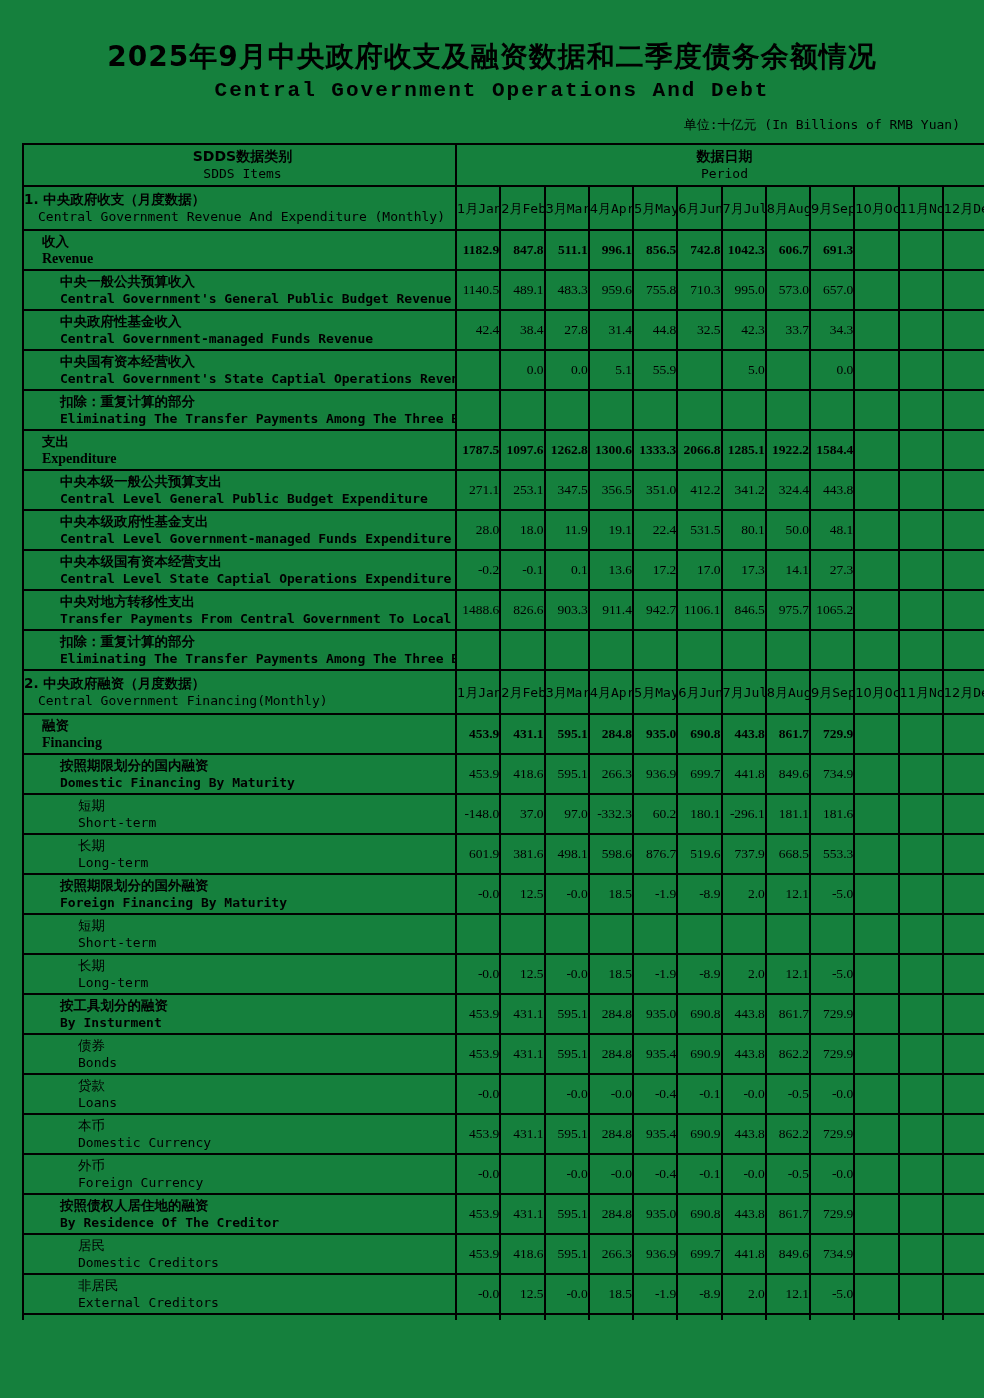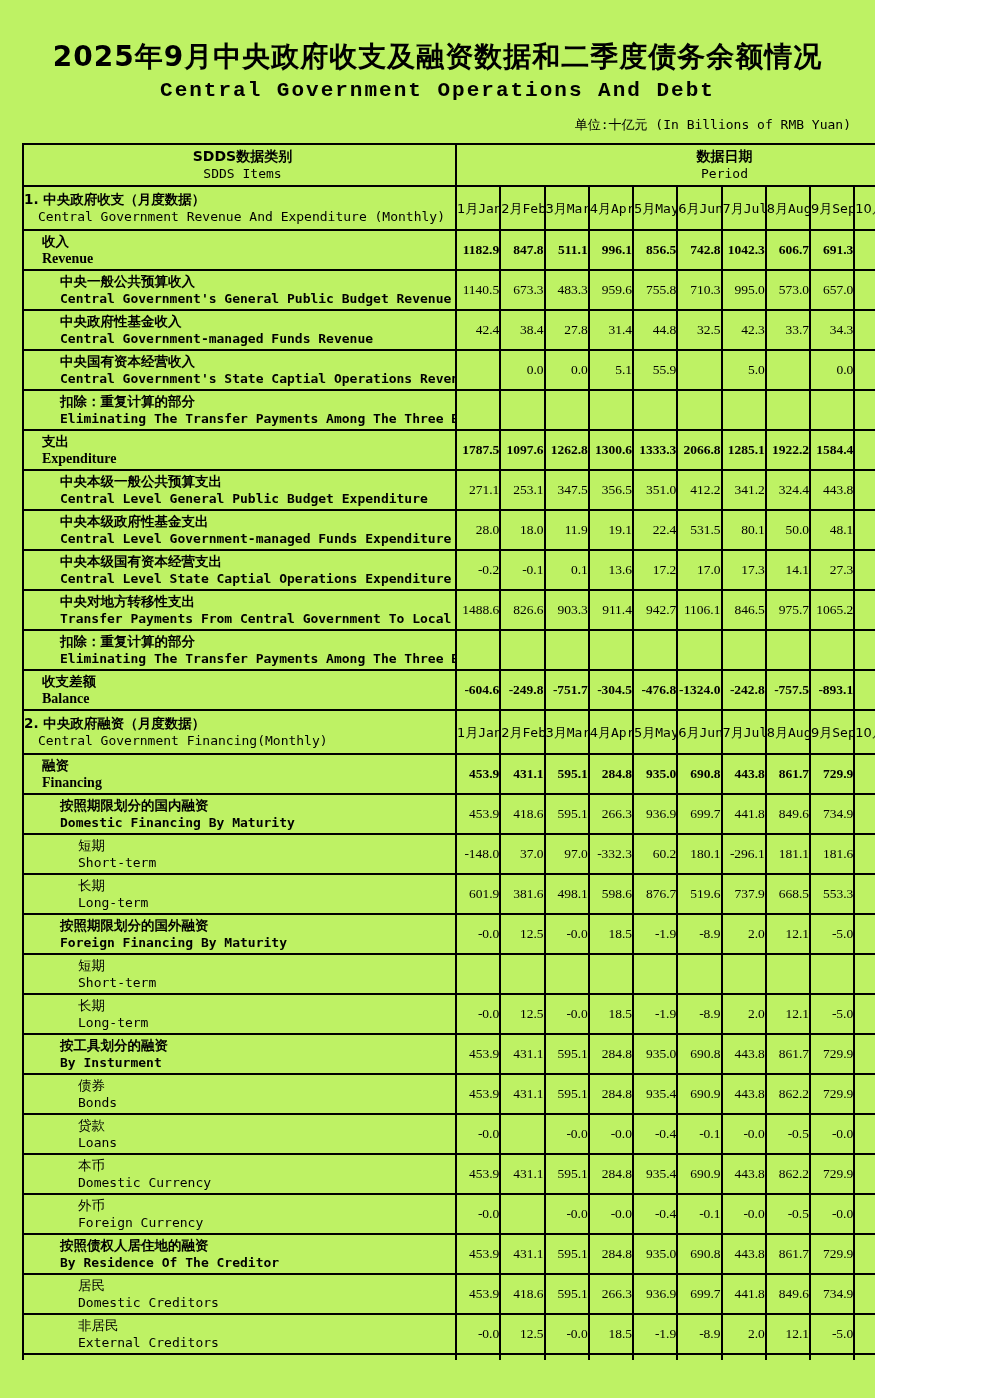--- a/index.html
+++ b/index.html
@@ -4,24 +4,24 @@
 <style>
   html, body {
     margin: 0;
     padding: 0;
     background: #ffffff;
     color: #000000;
     font-family: "Liberation Sans", sans-serif;
   }
   .page {
     position: relative;
-    width: 875px;
+    width: 984px;
     height: 1398px;
     overflow: hidden;
-    background: #bef264;
+    background: #15803d;
   }
   .doc-title-cn {
     margin-top: 40px;
     text-align: center;
     font-size: 28px;
     font-weight: bold;
     letter-spacing: 1px;
     line-height: 34px;
     font-family: "DejaVu Sans", sans-serif;
   }
@@ -168,21 +168,21 @@
           <td class="val"></td>
           <td class="val"></td>
           <td class="val"></td>
         </tr>
         <tr class="data-row">
           <td class="label lvl2">
             <span class="cn line">中央一般公共预算收入</span>
             <span class="en line">Central Government's General Public Budget Revenue</span>
           </td>
           <td class="val">1140.5</td>
-          <td class="val">673.3</td>
+          <td class="val">489.1</td>
           <td class="val">483.3</td>
           <td class="val">959.6</td>
           <td class="val">755.8</td>
           <td class="val">710.3</td>
           <td class="val">995.0</td>
           <td class="val">573.0</td>
           <td class="val">657.0</td>
           <td class="val"></td>
           <td class="val"></td>
           <td class="val"></td>
@@ -338,38 +338,20 @@
           </td>
           <td class="val"></td>
           <td class="val"></td>
           <td class="val"></td>
           <td class="val"></td>
           <td class="val"></td>
           <td class="val"></td>
           <td class="val"></td>
           <td class="val"></td>
           <td class="val"></td>
-          <td class="val"></td>
-          <td class="val"></td>
-          <td class="val"></td>
-        </tr>
-        <tr class="data-row bold">
-          <td class="label lvl1">
-            <span class="cn line">收支差额</span>
-            <span class="en line">Balance</span>
-          </td>
-          <td class="val">-604.6</td>
-          <td class="val">-249.8</td>
-          <td class="val">-751.7</td>
-          <td class="val">-304.5</td>
-          <td class="val">-476.8</td>
-          <td class="val">-1324.0</td>
-          <td class="val">-242.8</td>
-          <td class="val">-757.5</td>
-          <td class="val">-893.1</td>
           <td class="val"></td>
           <td class="val"></td>
           <td class="val"></td>
         </tr>
         <tr class="section-row">
           <td class="label lvl0">
             <span class="cn line">2. 中央政府融资（月度数据）</span>
             <span class="en line">Central Government Financing(Monthly)</span>
           </td>
           <td class="month-h"><span class="cn line">1月</span><span class="en line">Jan</span></td>

